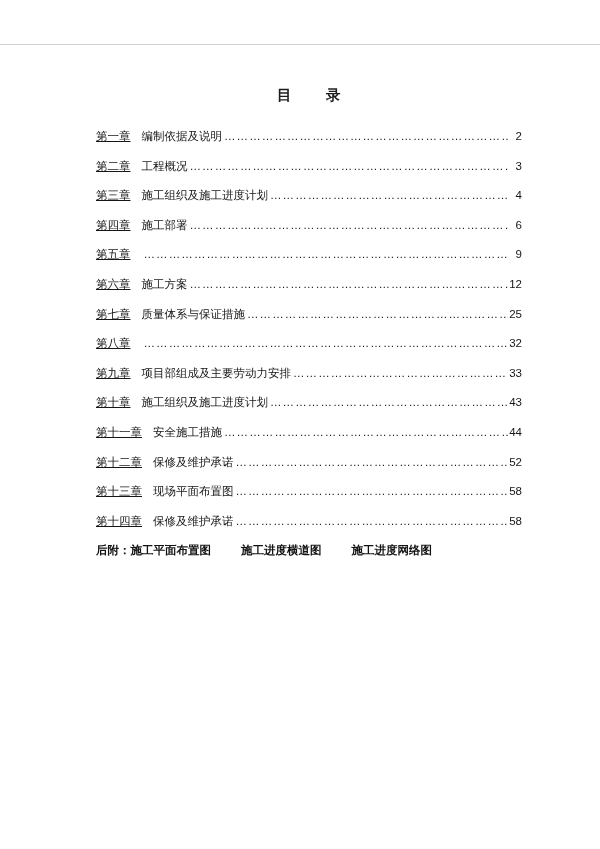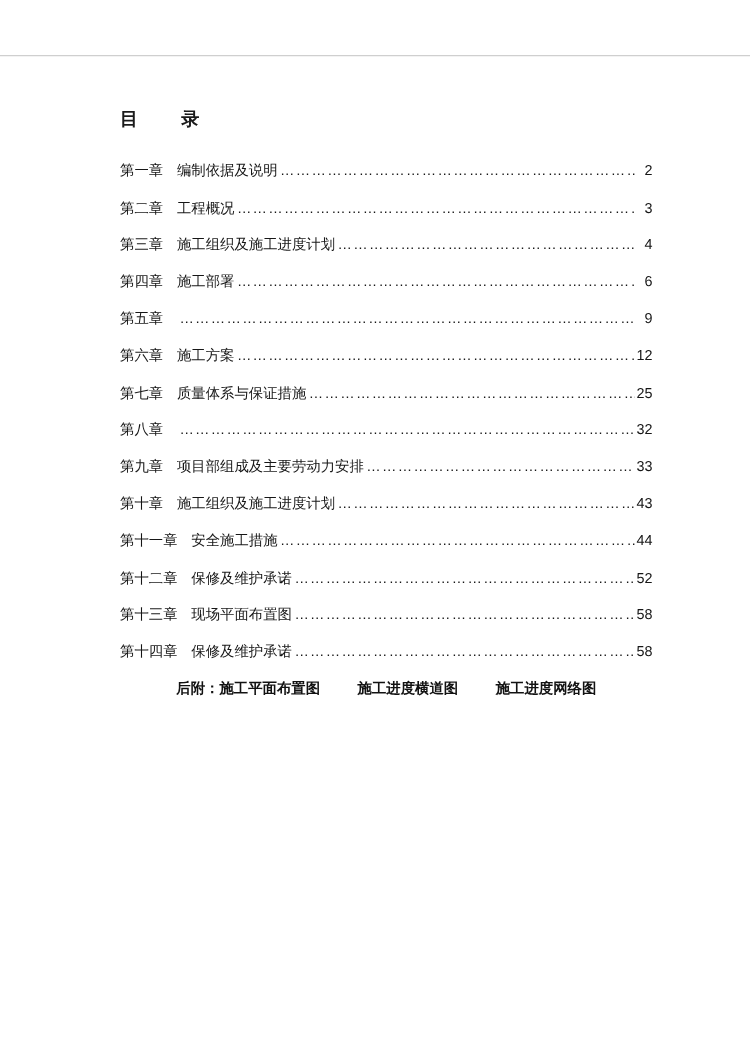--- a/index.html
+++ b/index.html
@@ -28,21 +28,21 @@
     height: 1px;
     background: #cfcfcf;
   }
   .content {
     position: absolute;
     left: 96px;
     right: 78px;
     top: 86px;
   }
   .doc-title {
-    text-align: left;
+    text-align: center;
     font-size: 14.5px;
     font-weight: bold;
     letter-spacing: 0.5px;
     color: #1b1b1b;
     margin-bottom: 24px;
     font-family: "Liberation Sans", "DejaVu Sans", sans-serif;
   }
   .doc-title .gap {
     display: inline-block;
     width: 34px;
@@ -56,20 +56,21 @@
     display: flex;
     align-items: baseline;
     font-size: 11.5px;
     color: #161616;
     margin-bottom: 14.6px;
     white-space: nowrap;
     font-family: "Liberation Sans", "DejaVu Sans", sans-serif;
   }
   .chapter {
     flex: 0 0 auto;
+    text-decoration: underline;
   }
   .sep {
     display: inline-block;
     width: 11px;
     flex: 0 0 auto;
   }
   .entry-title {
     flex: 0 0 auto;
   }
   .leader {
@@ -86,21 +87,20 @@
     text-align: right;
     min-width: 14px;
   }
   .appendix {
     margin-top: 4px;
     font-size: 11.5px;
     font-weight: bold;
     color: #121212;
     font-family: "Liberation Sans", "DejaVu Sans", sans-serif;
     white-space: nowrap;
-    text-align: center;
   }
   .appendix .sp {
     display: inline-block;
     width: 30px;
   }
 </style>
 </head>
 <body>
 
 <div class="page">

